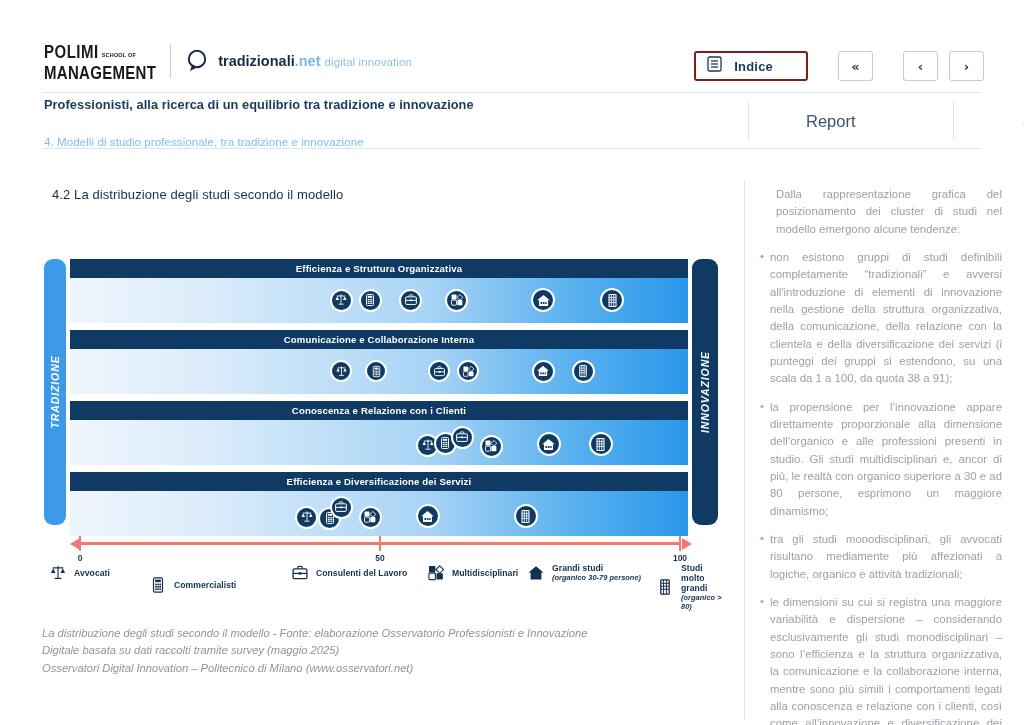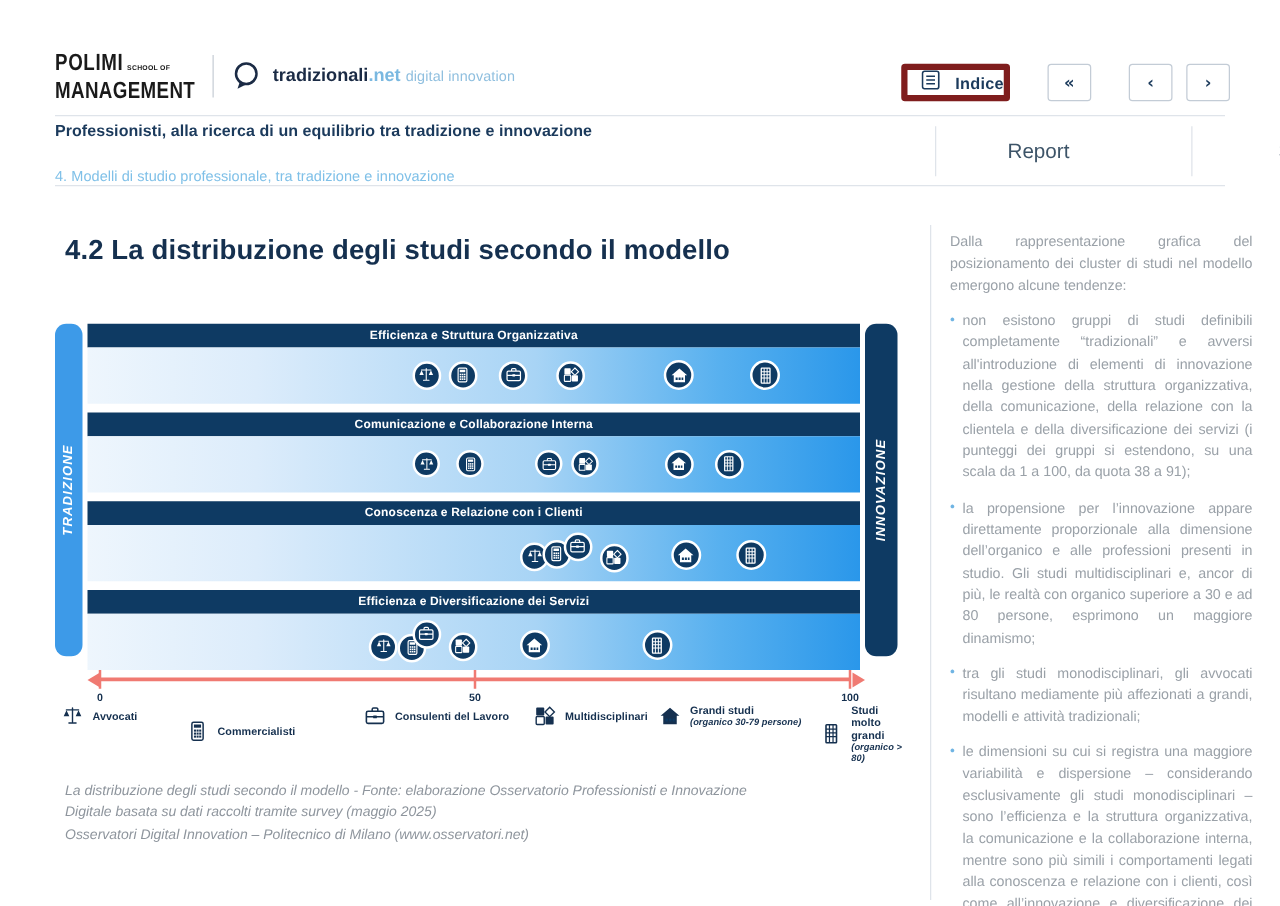--- a/index.html
+++ b/index.html
@@ -45,22 +45,22 @@
   .oss-l1 { font-size: 14.5px; font-weight: 700; color: #1b2b45; }
   .oss-l1 .net { color: #7ab8e0; font-weight: 700; }
   .oss-l2 { font-size: 11.5px; color: #8fbfdf; letter-spacing: .1px; }
 
   .navbtns {
     position: absolute; right: 40px; top: 51px;
     display: flex; align-items: center; gap: 11px;
   }
   .btn-indice {
     display: flex; align-items: center; gap: 12px;
-    border: 5px solid #7f1d1d; border-radius: 3px;
-    background: #fff; height: 30px; padding: 0 0 0 11px;
+    border: 2px solid #7f1d1d; border-radius: 3px;
+    background: #fff; height: 30px; padding: 0 33px 0 11px;
     cursor: pointer;
   }
   .btn-indice .label {
     font-size: 13px; font-weight: 700; color: #1b3a5c; letter-spacing: .2px;
   }
   .btn-sq {
     width: 35px; height: 30px; border: 1px solid #c3ccd6; border-radius: 3px;
     background: #fff; display: flex; align-items: center; justify-content: center;
     font-size: 13px; color: #1b3a5c; font-weight: 700; cursor: pointer;
     font-family: "DejaVu Sans", sans-serif;
@@ -96,21 +96,21 @@
     font-size: 16.5px; color: #3d5468; padding-left: 42px;
   }
   .hdr-rule2 {
     position: absolute; left: 44px; top: 148px; width: 936px; height: 1px;
     background: #dfe4ea;
   }
 
   
   .sec-title {
     position: absolute; left: 52px; top: 187px;
-    font-size: 22px; font-weight: 700; color: #15304f; letter-spacing: .1px;
+    font-size: 13px; font-weight: 400; color: #15304f; letter-spacing: .1px;
   }
 
   
   .chart {
     position: absolute; left: 44px; top: 259px; width: 686px; height: 285px;
   }
   .side-bar {
     position: absolute; top: 0; width: 22px; height: 266px; border-radius: 9px;
     display: flex; align-items: center; justify-content: center;
   }
@@ -163,35 +163,36 @@
   .legend {
     position: absolute; left: 48px; top: 563px; width: 680px; height: 30px;
   }
   .lg-item { position: absolute; display: flex; align-items: center; gap: 7px; }
   .lg-ico { width: 19px; height: 19px; display: flex; align-items: center; justify-content: center; }
   .lg-tx  { font-size: 8.6px; font-weight: 700; color: #15304f; letter-spacing: .05px; }
   .lg-tx .sub { display: block; font-size: 7.4px; font-style: italic; font-weight: 700; }
 
   
   .caption {
-    position: absolute; left: 52px; top: 625px; width: 680px;
+    position: absolute; left: 42px; top: 625px; width: 680px;
     font-size: 11.2px; font-style: italic; color: #8e959d; line-height: 1.55;
   }
 
   
   .sb-div {
     position: absolute; left: 744px; top: 180px; width: 1px; height: 540px;
     background: #dfe4ea;
   }
   .sidebar {
     position: absolute; left: 760px; top: 186px; width: 242px;
   }
   .sb-intro {
     font-size: 11.4px; color: #9aa1a8; line-height: 1.52; text-align: justify;
     text-align-last: left;
+    margin-left: 16px;
   }
   .sb-list { margin-top: 11px; }
   .sb-li {
     position: relative; padding-left: 10px; margin-bottom: 11px;
     font-size: 11.4px; color: #9aa1a8; line-height: 1.52;
     text-align: justify; text-align-last: left;
   }
   .sb-li::before {
     content: "•"; position: absolute; left: 0; top: -1px;
     color: #6fb4e3; font-size: 11px;
@@ -672,18 +673,18 @@
     <div>Digitale basata su dati raccolti tramite survey (maggio 2025)</div>
     <div>Osservatori Digital Innovation – Politecnico di Milano (www.osservatori.net)</div>
   </div>
 
   <div class="sb-div"></div>
   <div class="sidebar">
     <div class="sb-intro">Dalla rappresentazione grafica del posizionamento dei cluster di studi nel modello emergono alcune tendenze:</div>
     <div class="sb-list" id="sb-list">
         <div class="sb-li">non esistono gruppi di studi definibili completamente “tradizionali” e avversi all'introduzione di elementi di innovazione nella gestione della struttura organizzativa, della comunicazione, della relazione con la clientela e della diversificazione dei servizi (i punteggi dei gruppi si estendono, su una scala da 1 a 100, da quota 38 a 91);</div>
         <div class="sb-li">la propensione per l’innovazione appare direttamente proporzionale alla dimensione dell’organico e alle professioni presenti in studio. Gli studi multidisciplinari e, ancor di più, le realtà con organico superiore a 30 e ad 80 persone, esprimono un maggiore dinamismo;</div>
-        <div class="sb-li">tra gli studi monodisciplinari, gli avvocati risultano mediamente più affezionati a grandi, modelli e attività tradizionali;</div>
+        <div class="sb-li">tra gli studi monodisciplinari, gli avvocati risultano mediamente più affezionati a logiche, organico e attività tradizionali;</div>
         <div class="sb-li">le dimensioni su cui si registra una maggiore variabilità e dispersione – considerando esclusivamente gli studi monodisciplinari – sono l’efficienza e la struttura organizzativa, la comunicazione e la collaborazione interna, mentre sono più simili i comportamenti legati alla conoscenza e relazione con i clienti, così come all’innovazione e diversificazione dei servizi.</div>
       </div>
   </div>
 
 </div>
 
 </body></html>

